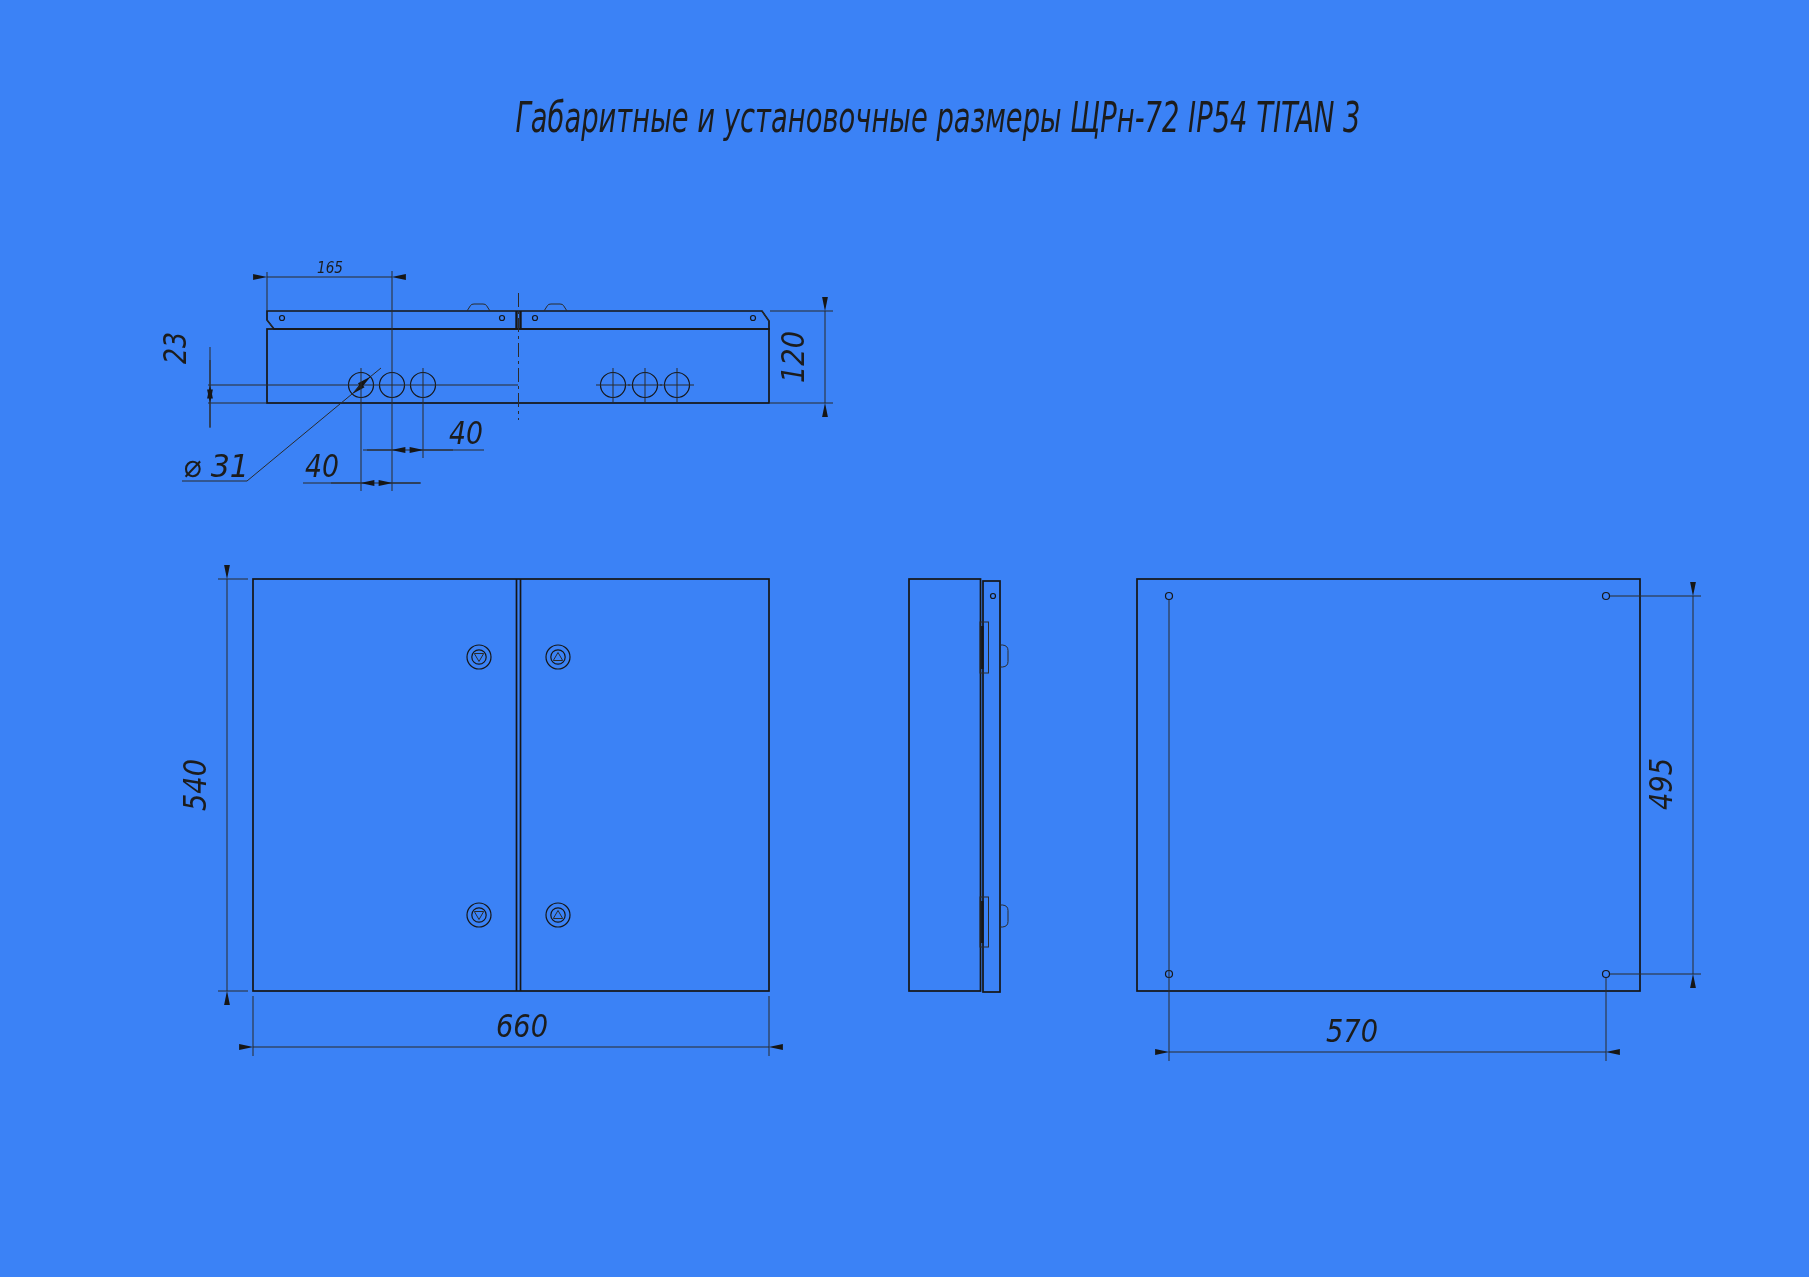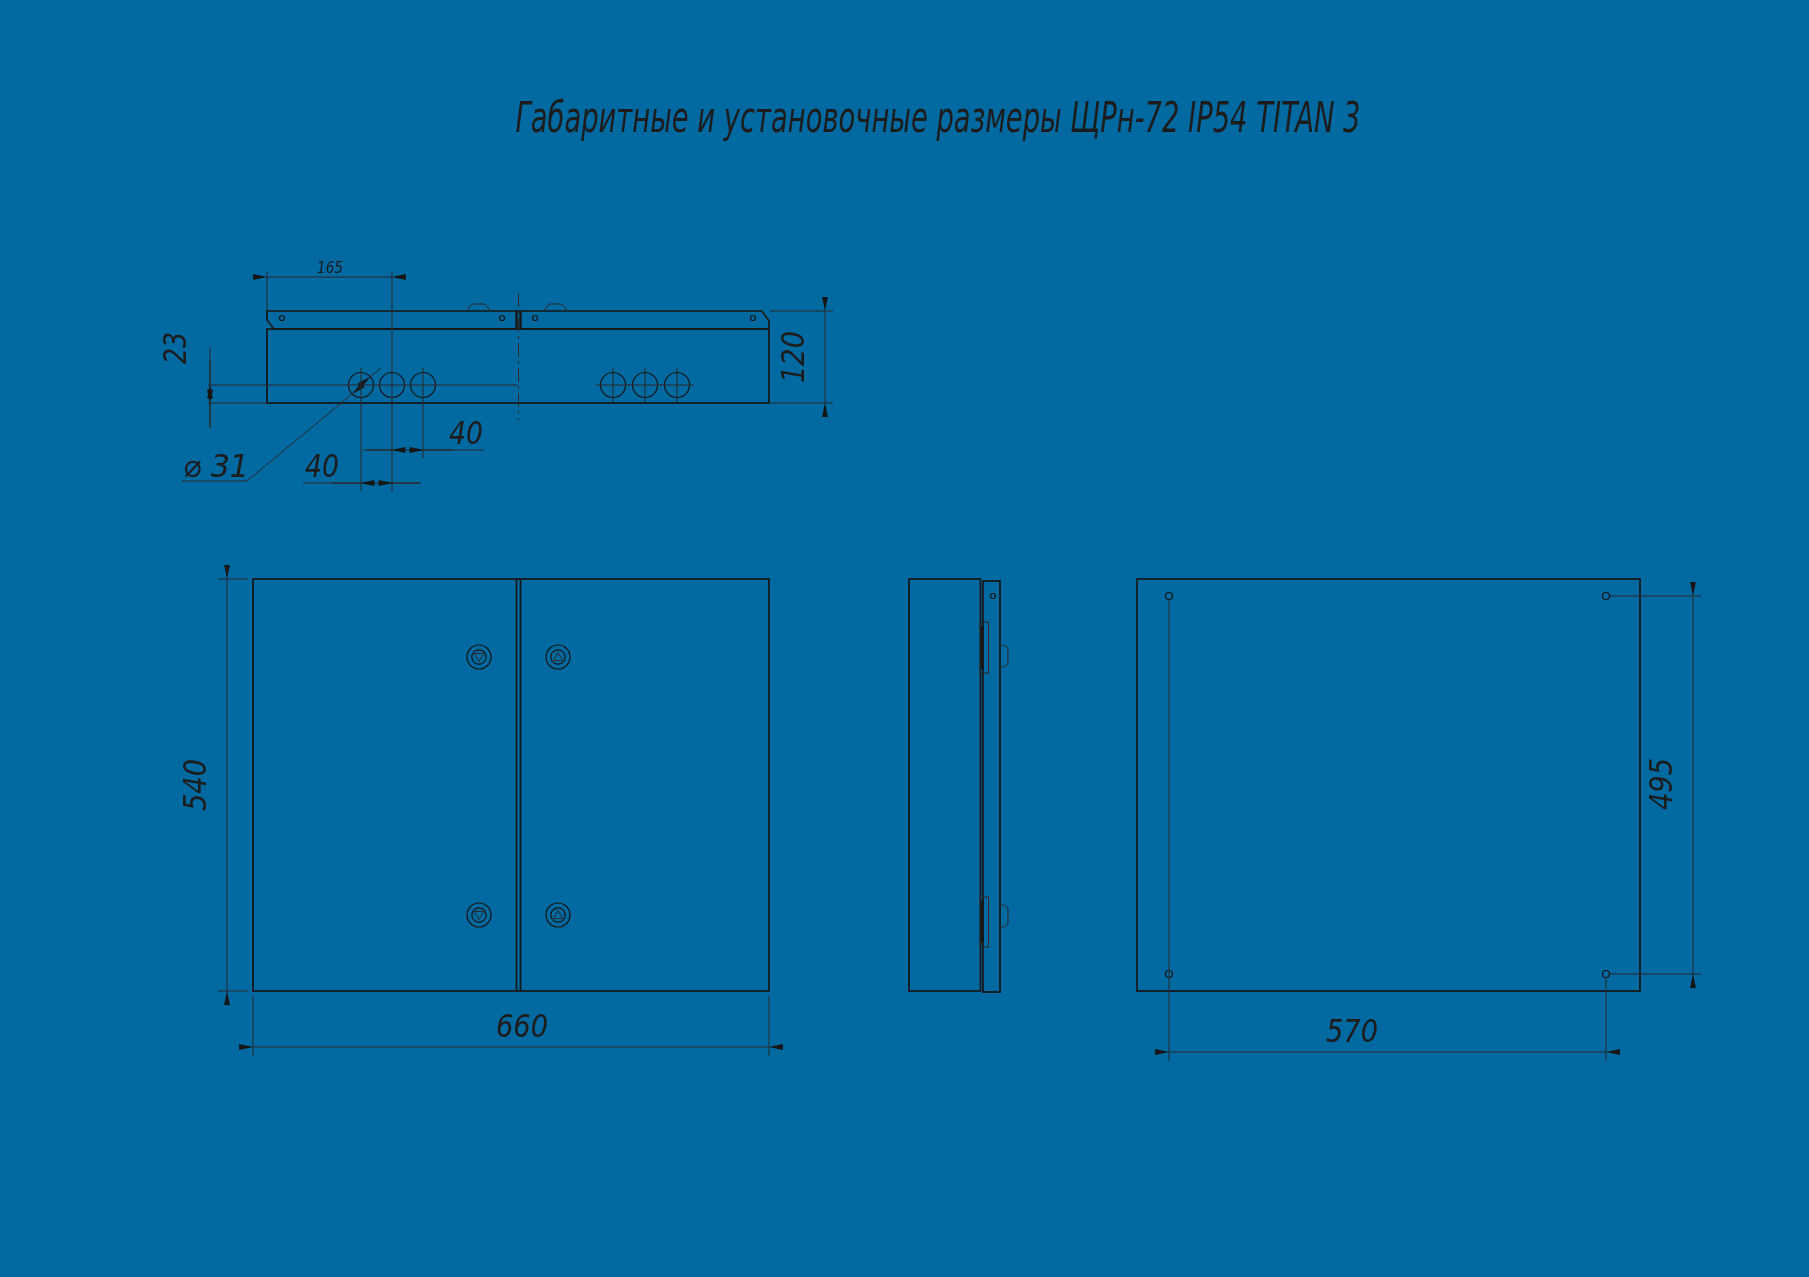--- a/index.html
+++ b/index.html
@@ -1,16 +1,16 @@
 <!DOCTYPE html>
 <html><head>
 <meta charset="utf-8">
 <style>
   html,body{margin:0;padding:0;background:#ffffff;}
-  .stage{position:relative;width:1809px;height:1277px;background:#0369a1;overflow:hidden;}
+  .stage{position:relative;width:1809px;height:1277px;background:#3b82f6;overflow:hidden;}
   svg{display:block;}
   text{font-family:"DejaVu Sans","Liberation Sans",sans-serif;font-style:italic;fill:#1c1c1c;}
   .dim{font-size:32px;}
   .dim-sm{font-size:16px;}
   .title-text{font-size:42px;}
   .outline{stroke:#161616;stroke-width:1.7;fill:none;}
   .thin{stroke:#2b2b2b;stroke-width:1;fill:none;}
   .thick{stroke:#161616;stroke-width:2.4;fill:none;}
   .cl{stroke:#2b2b2b;stroke-width:1;fill:none;stroke-dasharray:14 4 3 4;}
   .hole{stroke:#161616;stroke-width:1.2;fill:none;}

